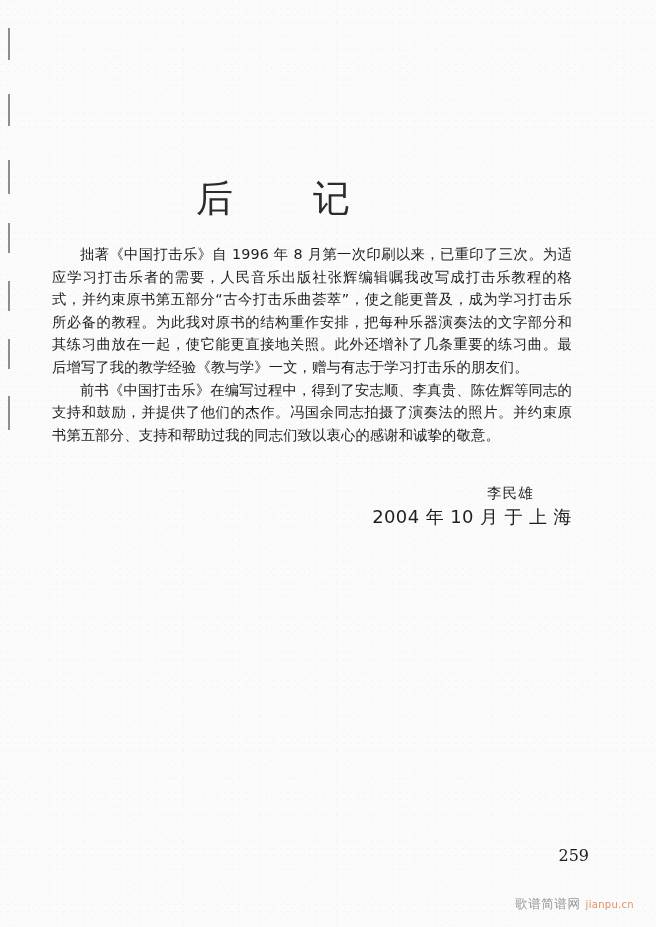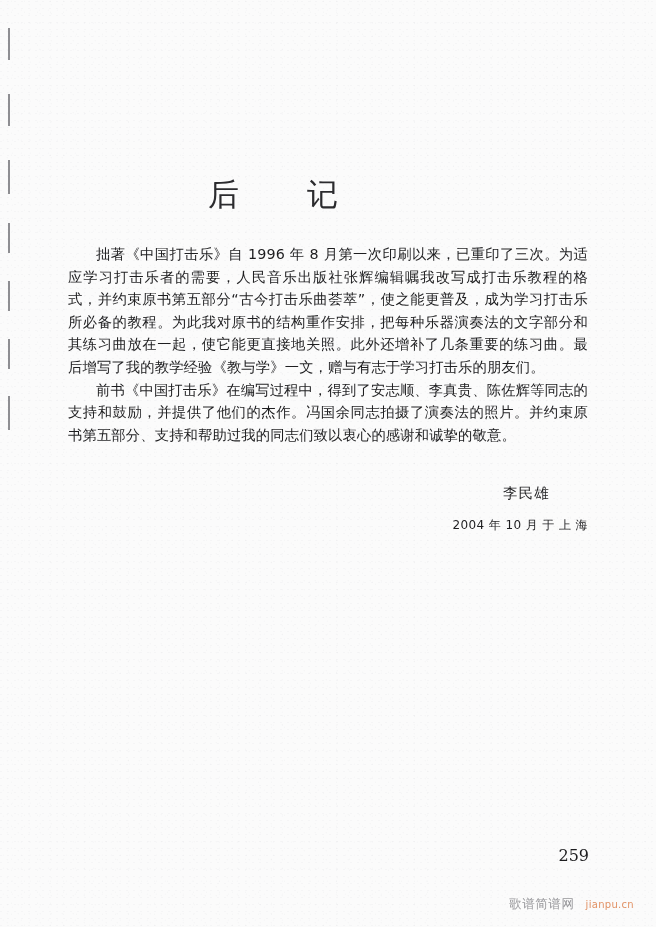--- a/index.html
+++ b/index.html
@@ -46,31 +46,31 @@
   }
 
   
   .doc-title {
     position: absolute;
     top: 174px;
     left: 0;
     width: 548px;
     text-align: center;
     font-family: "DejaVu Sans", "Liberation Sans", sans-serif;
-    font-size: 31px;
+    font-size: 37px;
     letter-spacing: 2px;
     color: #2b2b2e;
     white-space: pre;
   }
 
   
   .body-block {
     position: absolute;
     top: 243px;
-    left: 68px;
+    left: 52px;
     width: 520px;
   }
 
   .para {
     font-size: 14.3px;
     line-height: 22.6px;
     color: #1e1e20;
     text-align: justify;
     text-justify: inter-character;
     letter-spacing: 0.15px;
@@ -81,37 +81,37 @@
     margin-top: 0;
   }
   .para.indent {
     text-indent: 28px;
   }
 
   
   .signature-block {
     position: absolute;
     top: 482px;
-    left: 68px;
+    left: 52px;
     width: 520px;
     text-align: right;
     padding-right: 28px;
     color: #1e1e20;
   }
   .sig-name {
     font-size: 14.5px;
     letter-spacing: 1.2px;
     line-height: 22px;
     padding-right: 38px;
   }
   .sig-date {
-    font-size: 12px;
+    font-size: 18px;
     letter-spacing: 0.4px;
     line-height: 22px;
-    margin-top: 10px;
+    margin-top: 2px;
   }
 
   
   .page-number {
     position: absolute;
     top: 846px;
     left: 0;
     width: 656px;
     text-align: right;
     padding-right: 67px;
@@ -121,21 +121,21 @@
     color: #1d1d1f;
   }
 
   
   .watermark {
     position: absolute;
     bottom: 14px;
     right: 22px;
     display: flex;
     align-items: baseline;
-    gap: 11px;
+    gap: 5px;
     opacity: 0.92;
   }
   .wm-cn {
     font-size: 12.5px;
     color: #8e8e92;
     letter-spacing: 0.6px;
   }
   .wm-url {
     font-size: 10px;
     color: #e08a5a;

